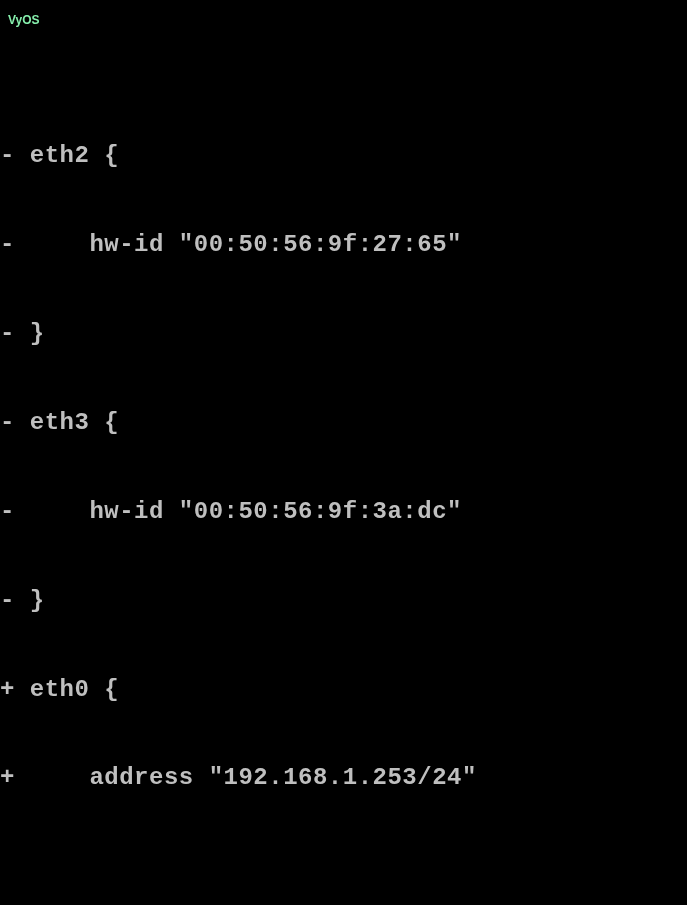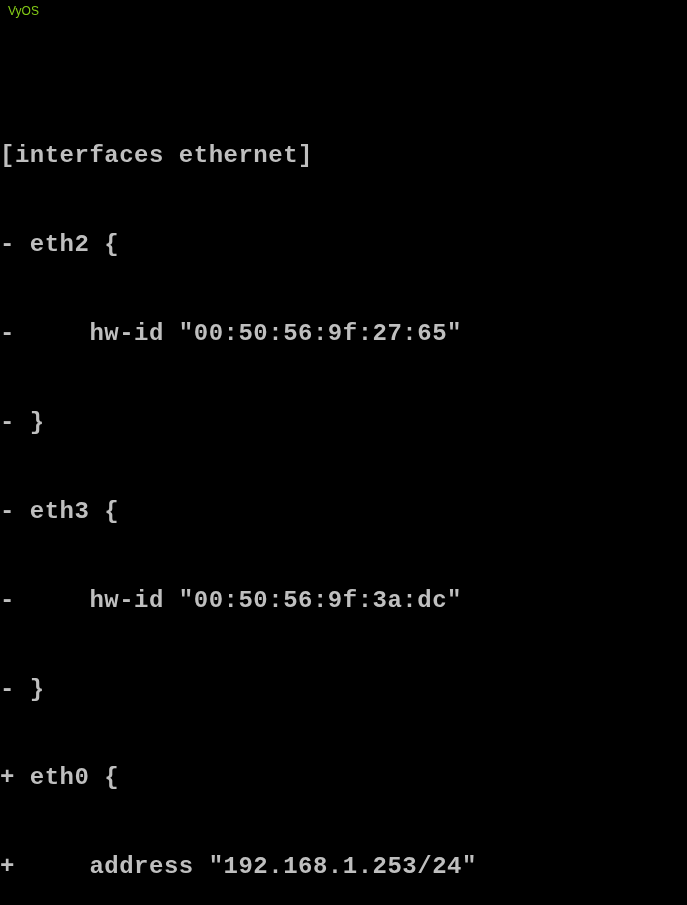--- a/index.html
+++ b/index.html
@@ -11,26 +11,26 @@
       background: #000000;
       width: 687px;
       height: 905px;
       font-family: 'Courier New', Consolas, monospace;
       color: #c0c0c0;
       overflow: hidden;
       position: relative;
     }
     .title-bar {
       position: absolute;
-      top: 4px;
+      top: 13px;
       left: 8px;
-      color: #84cc16;
+      color: #86efac;
       font-family: Arial, sans-serif;
       font-size: 12px;
-      font-weight: normal;
+      font-weight: bold;
     }
     .terminal {
       position: absolute;
       top: 82px;
       left: 0;
       width: 100%;
       font-size: 24px;
       line-height: 1.235;
       letter-spacing: 0.5px;
       font-weight: bold;
@@ -40,21 +40,20 @@
     .line {
       display: block;
     }
   </style>
 </head>
 <body>
 
 <div class="title-bar">VyOS</div>
 
 <div class="terminal">
-  <span class="line">[interfaces ethernet]</span>
   <span class="line">- eth2 {</span>
   <span class="line">-     hw-id "00:50:56:9f:27:65"</span>
   <span class="line">- }</span>
   <span class="line">- eth3 {</span>
   <span class="line">-     hw-id "00:50:56:9f:3a:dc"</span>
   <span class="line">- }</span>
   <span class="line">+ eth0 {</span>
   <span class="line">+     address "192.168.1.253/24"</span>
   
   

